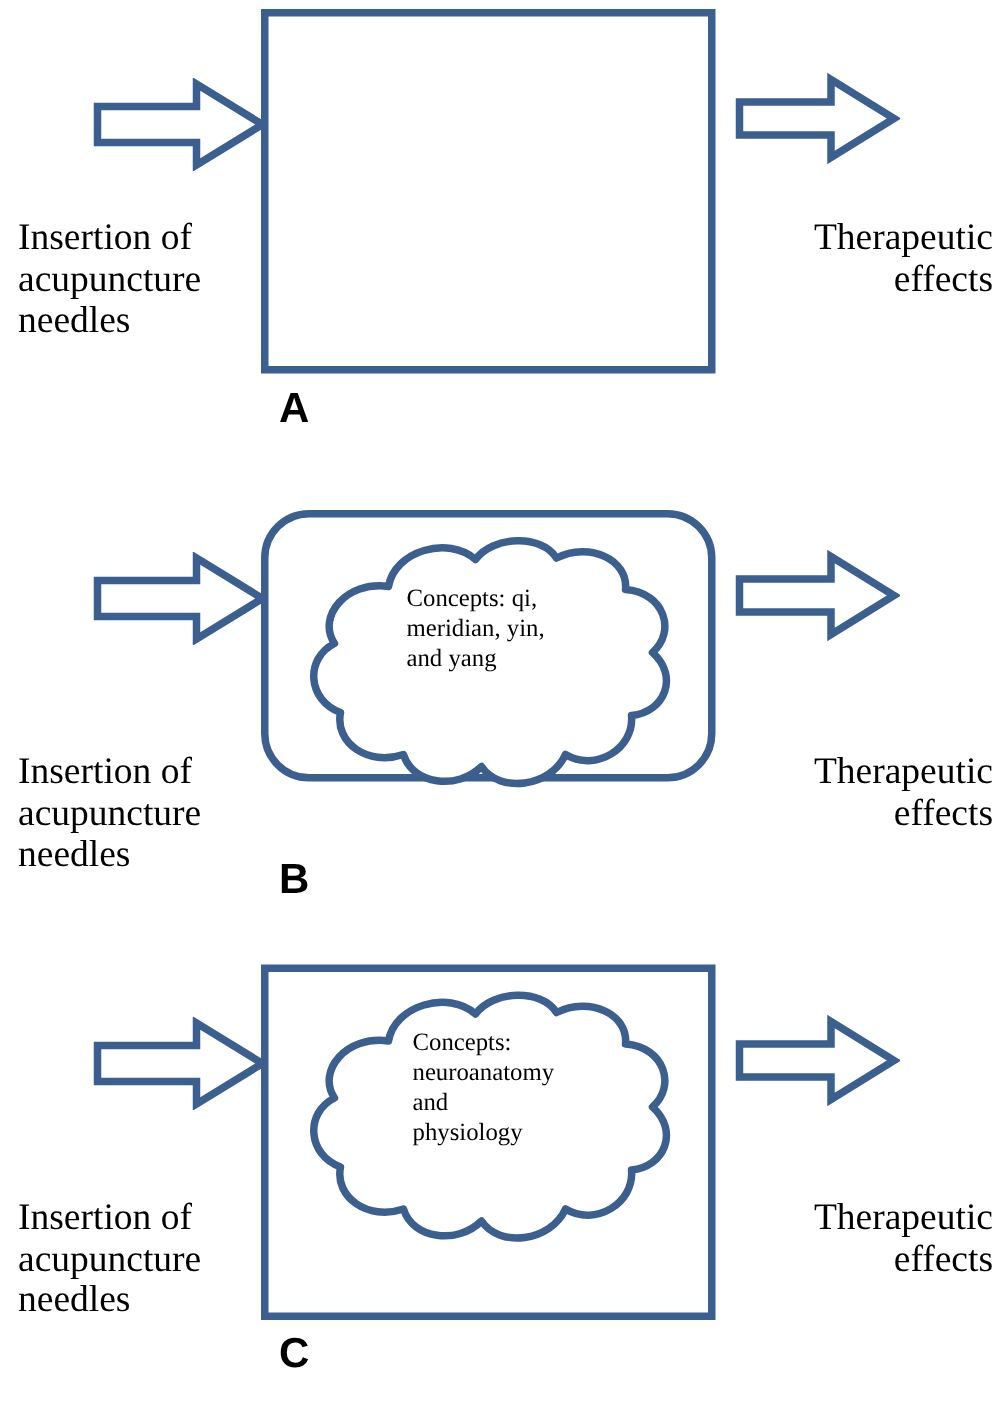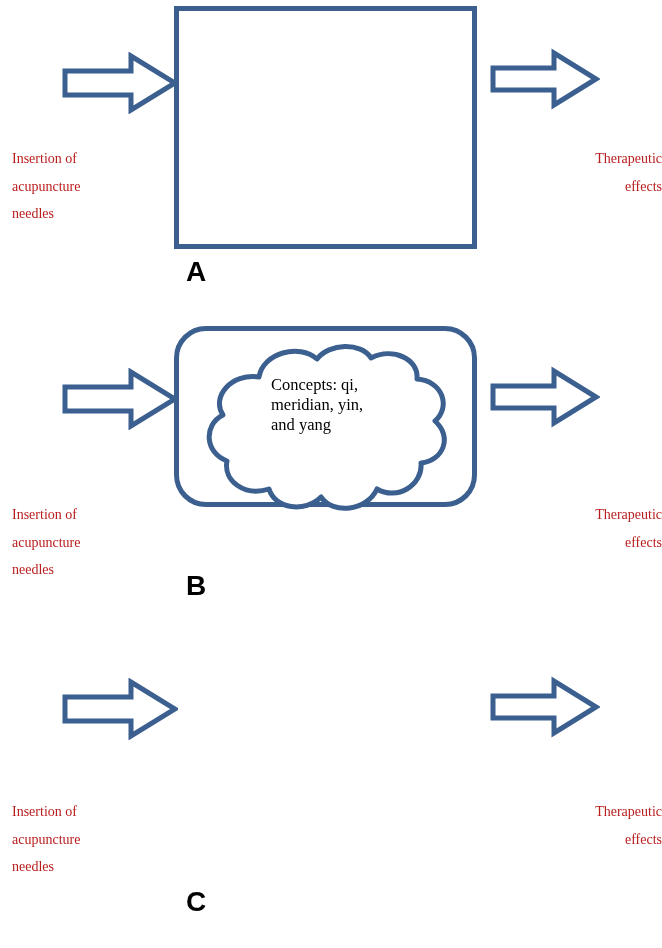--- a/index.html
+++ b/index.html
@@ -38,21 +38,21 @@
   
   .center-box {
     position: absolute;
     left: 174px;
     width: 303px;
     box-sizing: border-box;
     border: 5px solid #3b5f8f;
     background: #ffffff;
   }
   #panel-a .center-box { top: 6px;  height: 243px; }
-  #panel-b .center-box { top: 8px;  height: 181px; border-radius: 32px; }
+  #panel-b .center-box { top: 22px;  height: 181px; border-radius: 32px; }
   #panel-c .center-box { top: 7px;  height: 237px; }
 
   
   .cloud-wrap {
     position: absolute;
     left: 22px;
     top: 10px;
     width: 262px;
     height: 175px;
   }
@@ -95,23 +95,23 @@
   #panel-a .arrow-out { top: 48px; }
   #panel-b .arrow-in  { top: 50px; }
   #panel-b .arrow-out { top: 48px; }
   #panel-c .arrow-in  { top: 42px; }
   #panel-c .arrow-out { top: 40px; }
 
   
   .side-label {
     position: absolute;
     font-family: "Liberation Serif", "DejaVu Serif", serif;
-    font-size: 14px;
+    font-size: 25px;
     line-height: 27.5px;
-    color: #b91c1c;
+    color: #000000;
     white-space: pre-line;
   }
   .label-left  { left: 12px;  width: 160px; text-align: left; }
   .label-right { left: 516px; width: 146px; text-align: right; }
 
   #panel-a .label-left  { top: 145px; }
   #panel-a .label-right { top: 145px; }
   #panel-b .label-left  { top: 183px; }
   #panel-b .label-right { top: 183px; }
   #panel-c .label-left  { top: 162px; }
@@ -209,20 +209,42 @@
   </div>
 
   <div class="panel" id="panel-c">
 
     <span class="arrow arrow-in">
       <svg viewBox="0 0 116 62" xmlns="http://www.w3.org/2000/svg">
         <path d="M3 19 L69 19 L69 4 L113 31 L69 58 L69 43 L3 43 Z" fill="#ffffff" stroke="#3b5f8f" stroke-width="5" stroke-linejoin="miter"></path>
       </svg>
     </span>
 
+    <div class="center-box">
+      <div class="cloud-wrap">
+        <svg viewBox="0 0 262 175" xmlns="http://www.w3.org/2000/svg">
+          <path d="M58 36
+                   C62 12, 98 2, 116 18
+                   C128 2, 160 1, 170 17
+                   C192 6, 218 18, 216 38
+                   C242 40, 250 66, 234 80
+                   C252 96, 242 120, 220 122
+                   C222 144, 196 160, 176 148
+                   C166 170, 132 174, 120 156
+                   C104 172, 74 168, 68 148
+                   C44 156, 22 140, 26 120
+                   C4 112, 2 84, 22 74
+                   C10 56, 30 32, 58 36 Z" fill="#ffffff" stroke="#3b5f8f" stroke-width="5" stroke-linejoin="round" stroke-linecap="round"></path>
+        </svg>
+        <div class="cloud-text">Concepts:
+neuroanatomy
+and
+physiology</div>
+      </div>
+    </div>
 
     <span class="arrow arrow-out">
       <svg viewBox="0 0 110 62" xmlns="http://www.w3.org/2000/svg">
         <path d="M3 20 L64 20 L64 5 L106 31 L64 57 L64 42 L3 42 Z" fill="#ffffff" stroke="#3b5f8f" stroke-width="5" stroke-linejoin="miter"></path>
       </svg>
     </span>
 
     <div class="side-label label-left">Insertion of
 acupuncture
 needles</div>

